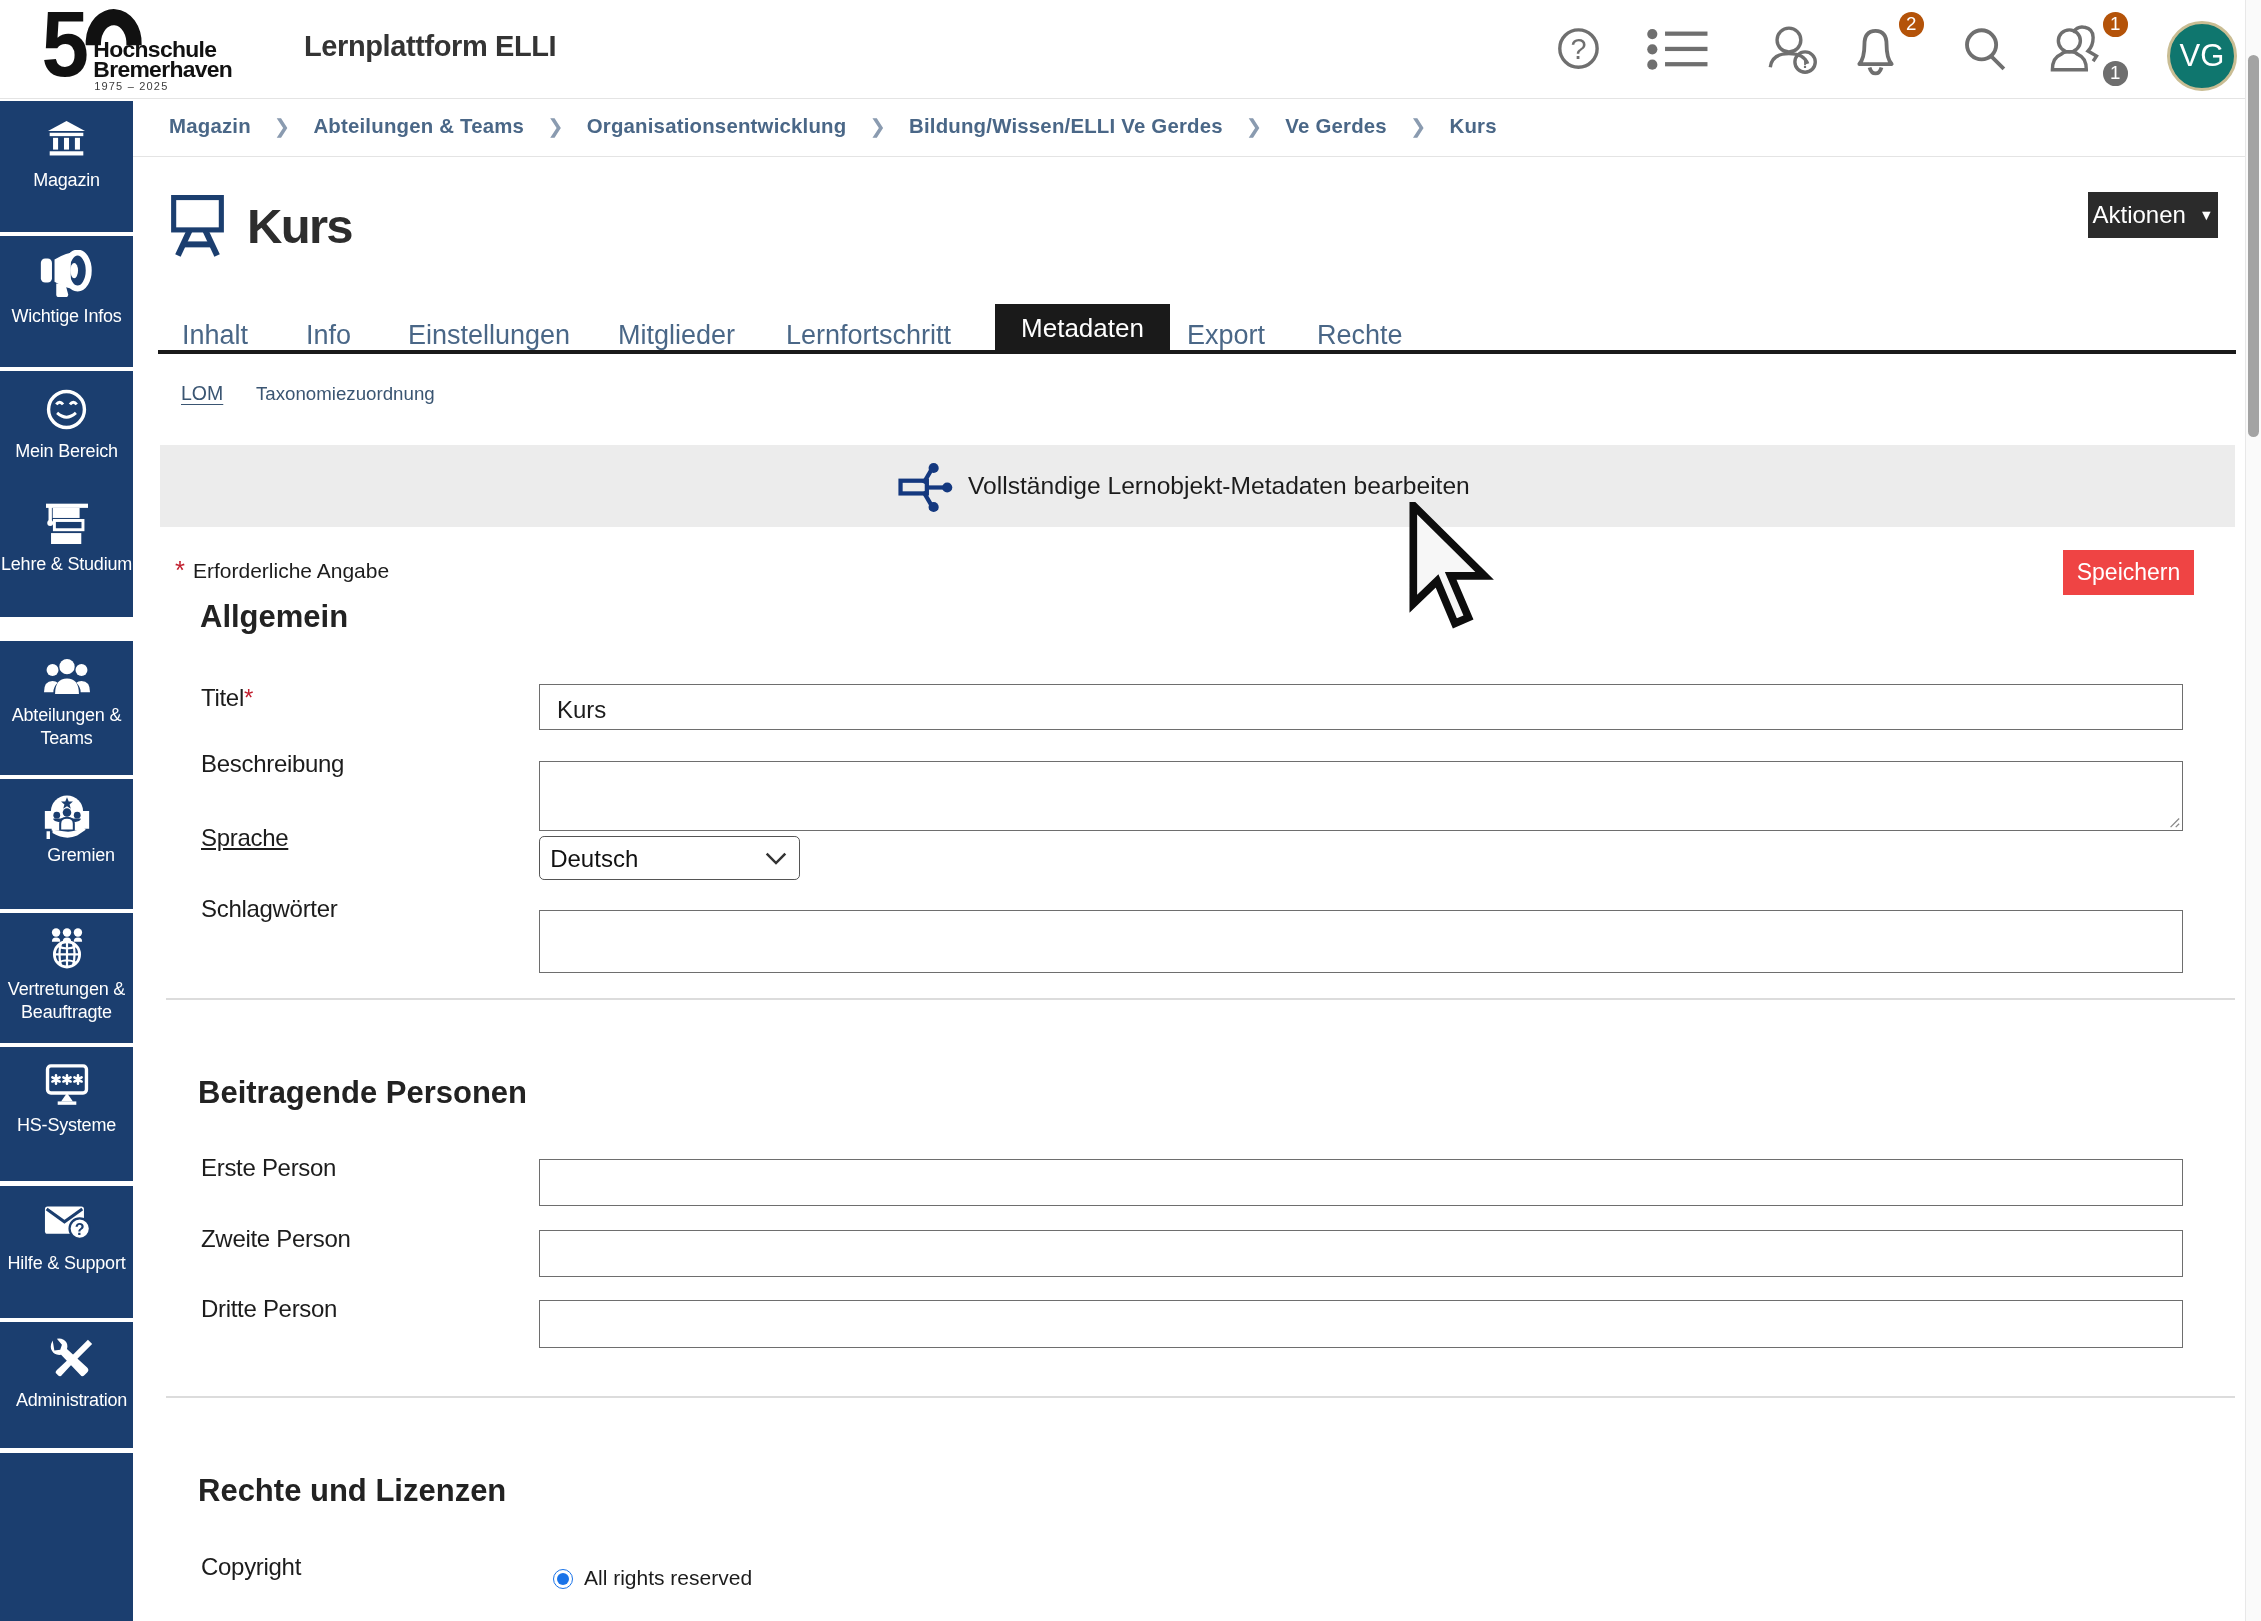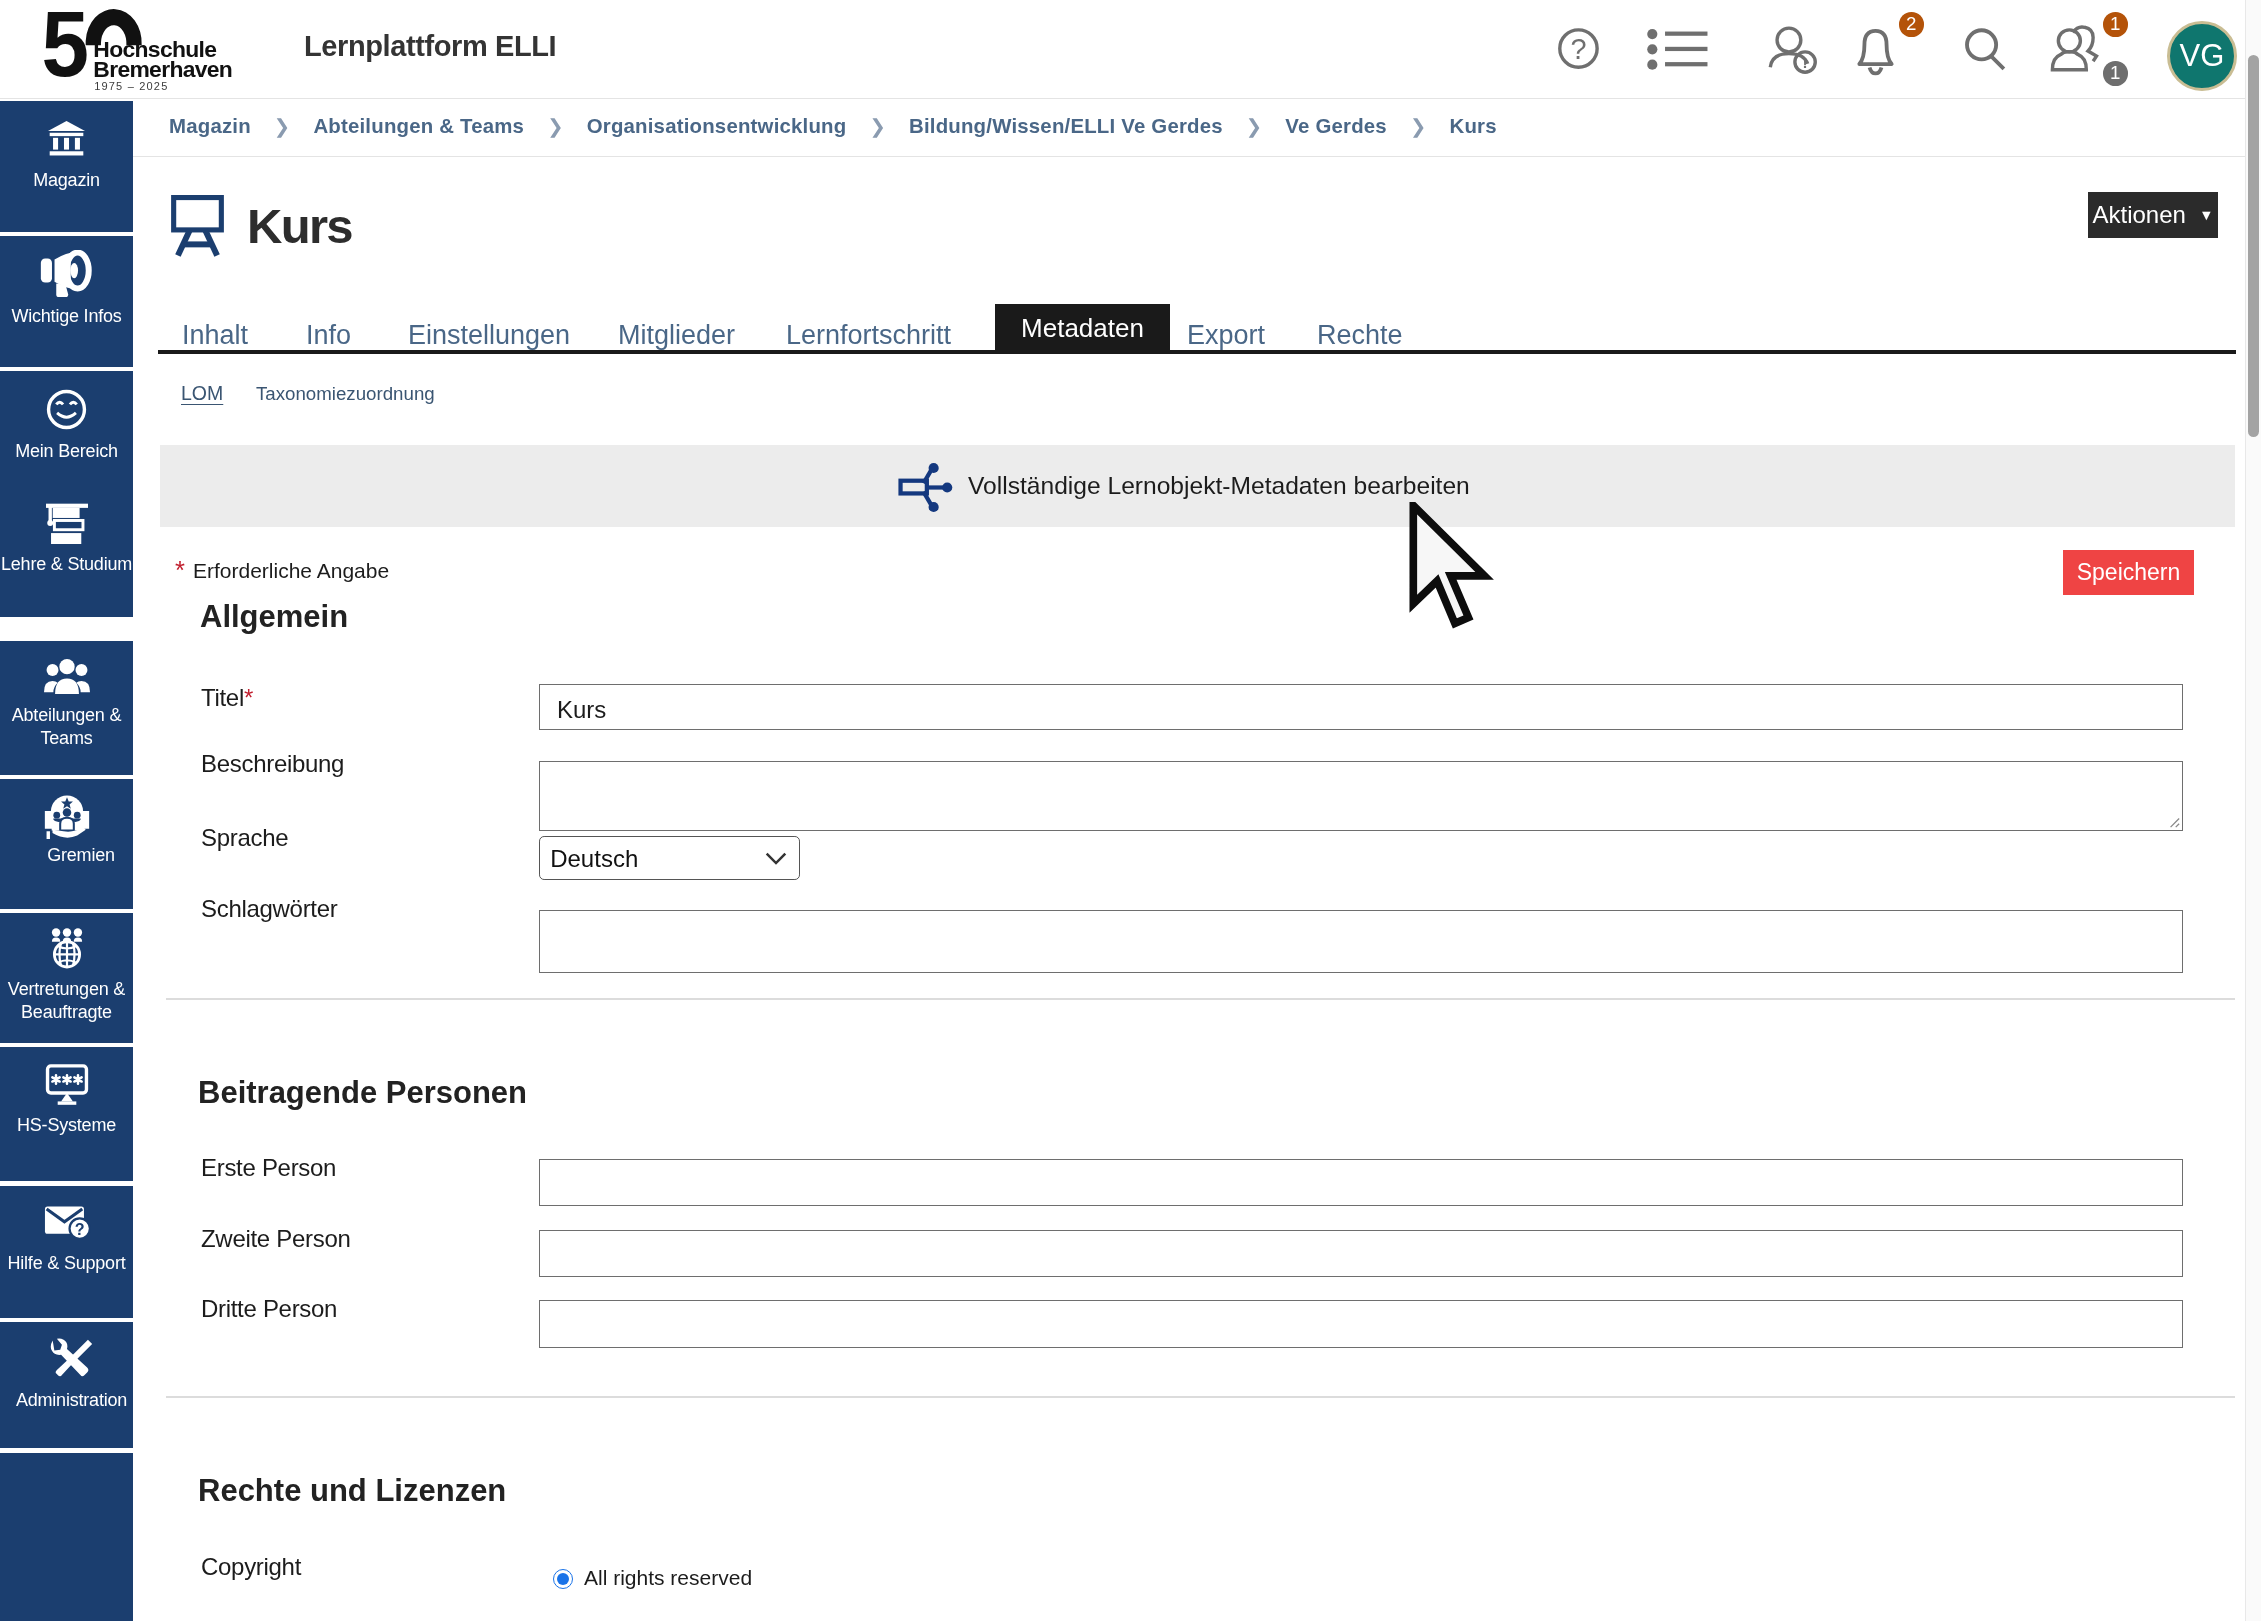--- a/index.html
+++ b/index.html
@@ -265,21 +265,21 @@
 <div class="lbl" style="top:684px;">Titel<span style="color:#c11f2f;">*</span></div>
 <div class="inpt" style="top:684px; height:46px; font-size:24px; color:#1c1c1c; line-height:49px; padding-left:17px;">Kurs</div>
 
 <div class="lbl" style="top:750px;">Beschreibung</div>
 <div class="inpt" style="top:761px; height:70px;">
   <svg style="position:absolute; right:1.7px; bottom:1.7px;" width="12" height="12" viewBox="0 0 14 14">
       <path d="M 13 3 L 3 13 M 13 9 L 9 13" stroke="#888" stroke-width="1.5" fill="none"></path>
     </svg>
 </div>
 
-<div class="lbl" style="top:824px;">Sprache</div>
+<div class="lbl" style="top:824px;text-decoration:underline;">Sprache</div>
 <div class="abs" style="left:539px; top:836px; width:261px; height:44px; border:1.7px solid #555; border-radius:5.1px; background:#fff; font-size:24px; color:#111; line-height:44px; padding-left:10.2px;">Deutsch
   <svg style="position:absolute; right:12px; top:15.3px;" width="22" height="13.6" viewBox="0 0 26 16">
       <path d="M 2 2 L 13 13 L 24 2" stroke="#333" stroke-width="3" fill="none"></path>
     </svg>
 </div>
 
 <div class="lbl" style="top:895px;">Schlagwörter</div>
 <div class="inpt" style="top:910px; height:63px;"></div>
 
 <div class="sep" style="top:998px;"></div>

